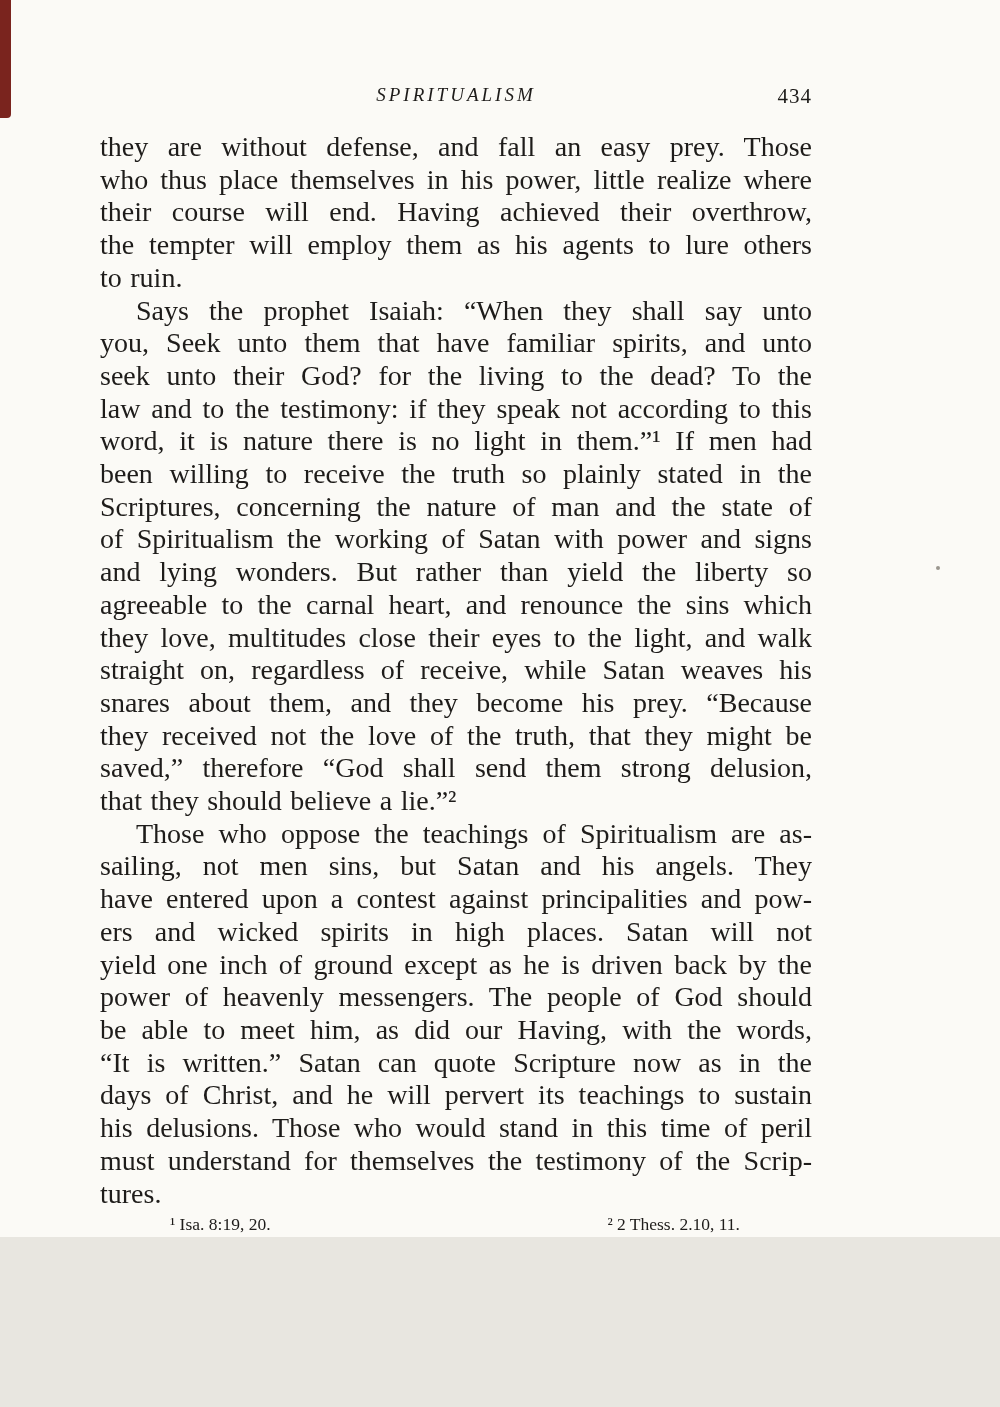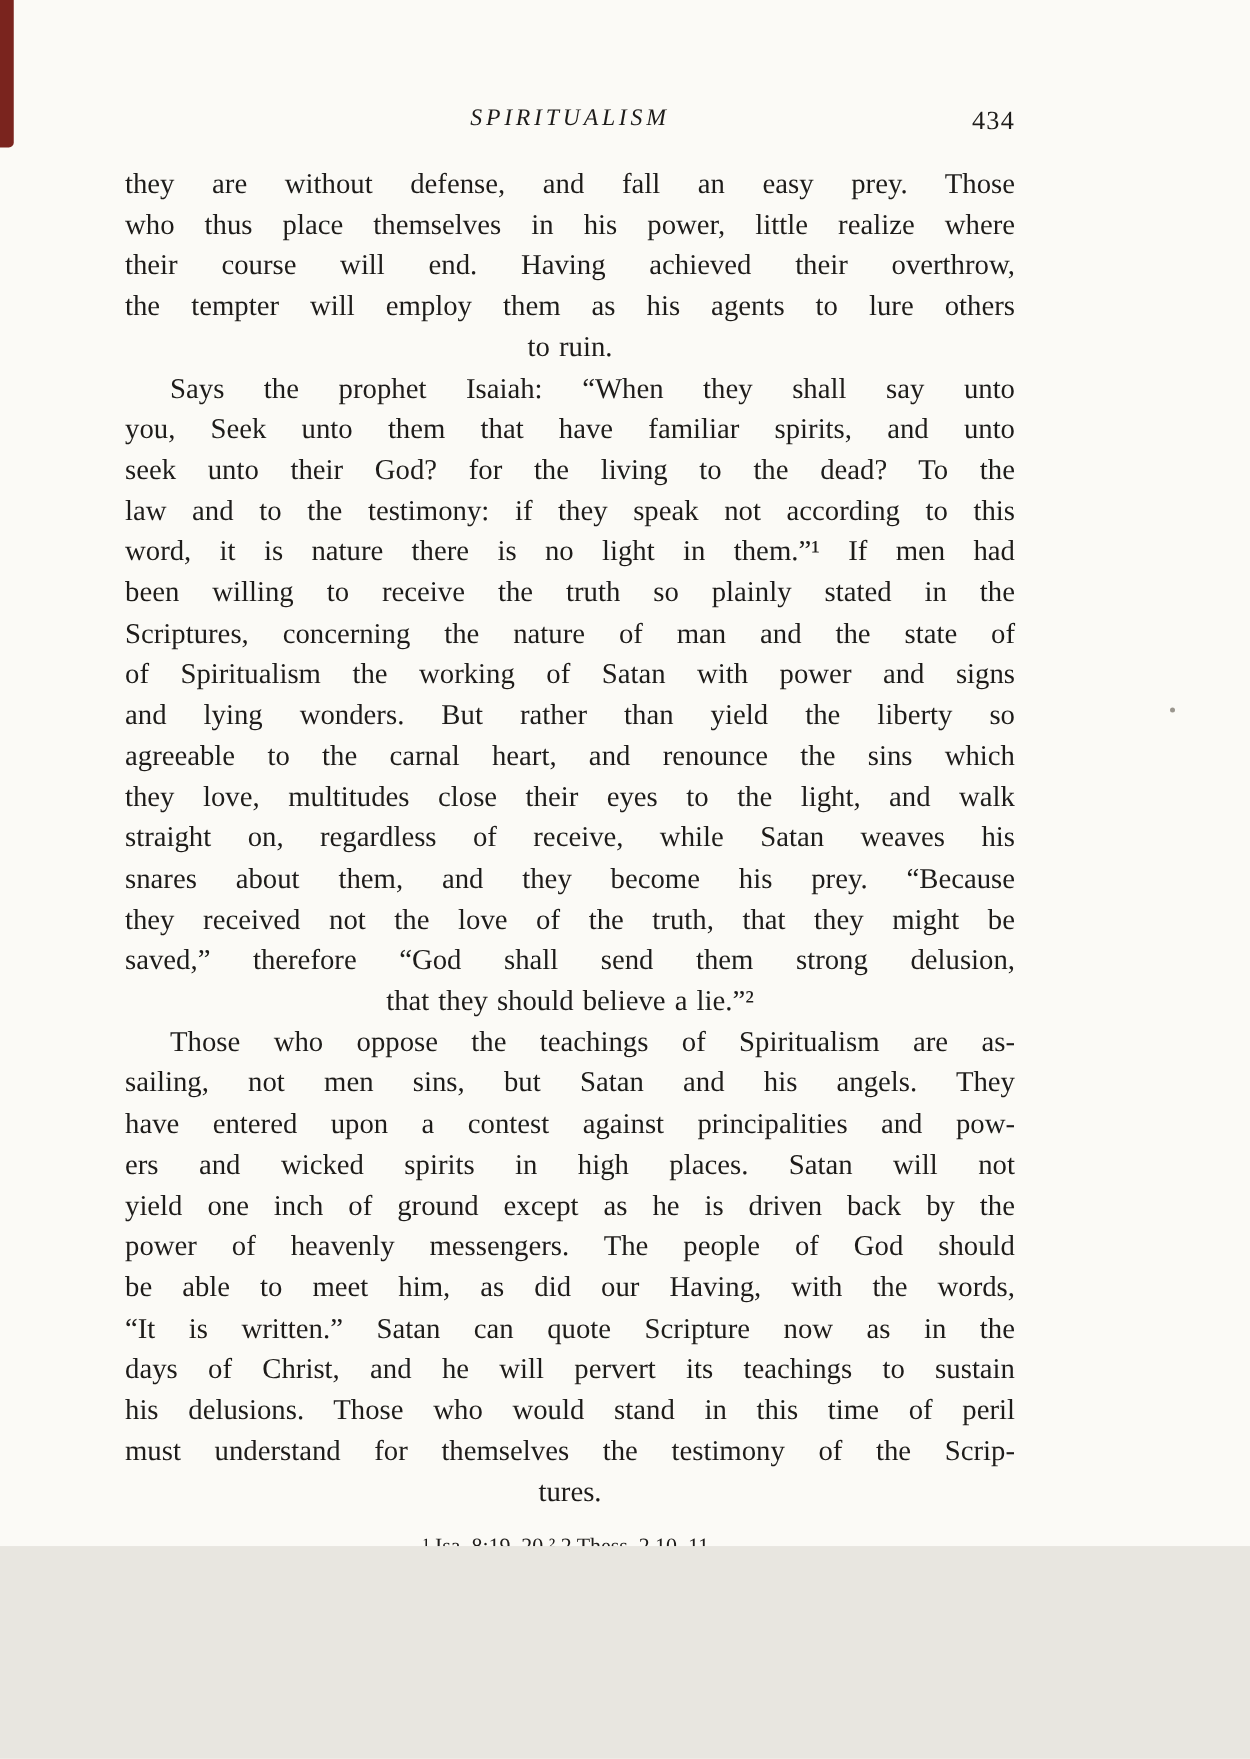--- a/index.html
+++ b/index.html
@@ -60,41 +60,40 @@
   }
   .page-number {
     position: absolute;
     right: 0;
     top: 0;
     font-size: 21px;
     letter-spacing: 1px;
   }
   .body-text {
     margin-top: 17px;
-    font-size: 23px;
+    font-size: 28px;
     line-height: 32.7px;
     word-spacing: 1.5px;
   }
   .line {
     width: 100%;
     white-space: nowrap;
-    text-align: center;
   }
   .line.justified {
     white-space: normal;
     text-align: justify;
     text-align-last: justify;
   }
   .line.indent {
     text-indent: 36px;
   }
   .footnotes {
     display: flex;
-    justify-content: center;
-    margin-top: 16px;
+    justify-content: space-between;
+    margin-top: 4px;
     padding-left: 70px;
     padding-right: 72px;
     font-size: 17.5px;
   }
 </style>
 </head>
 <body>
 
 <div class="page">
 

